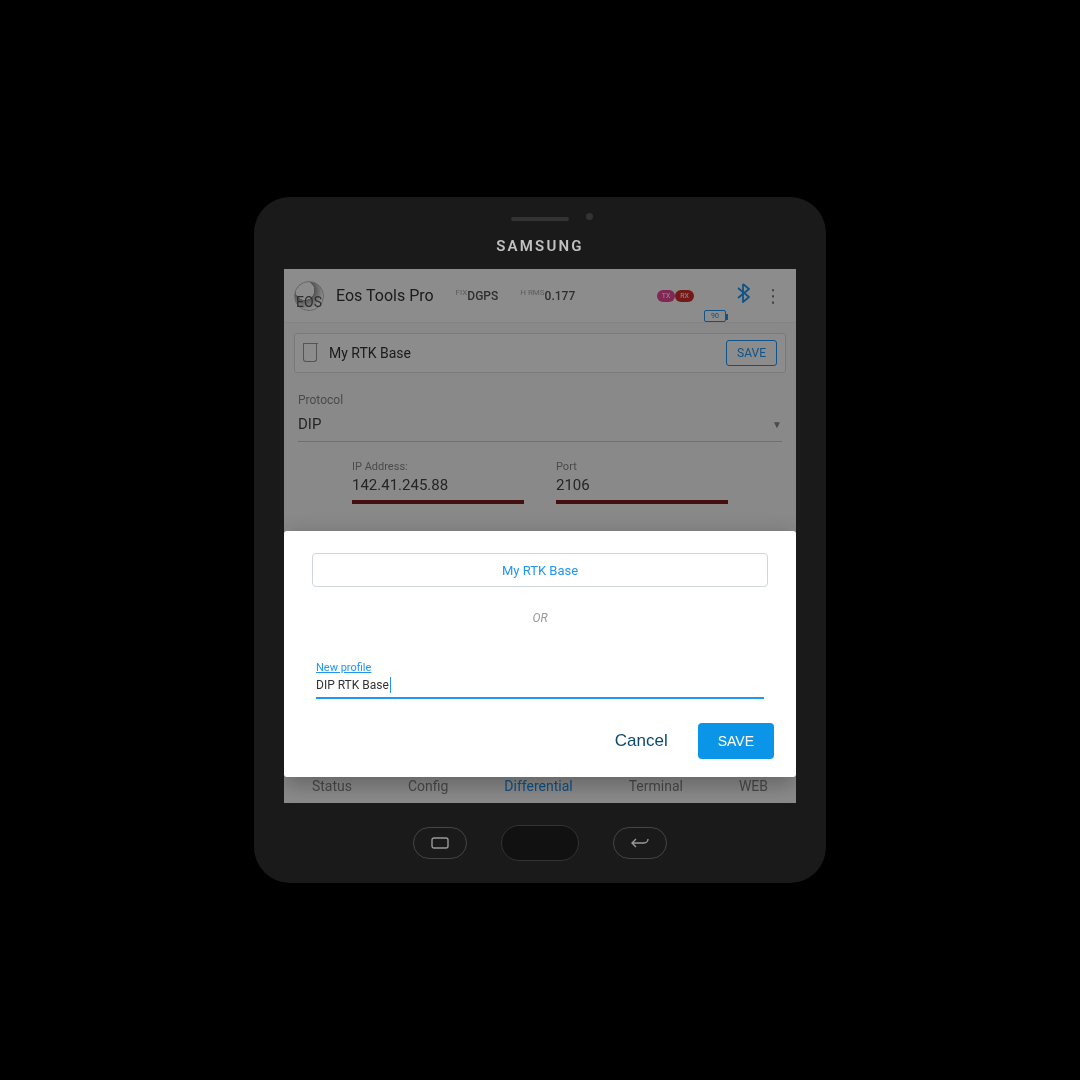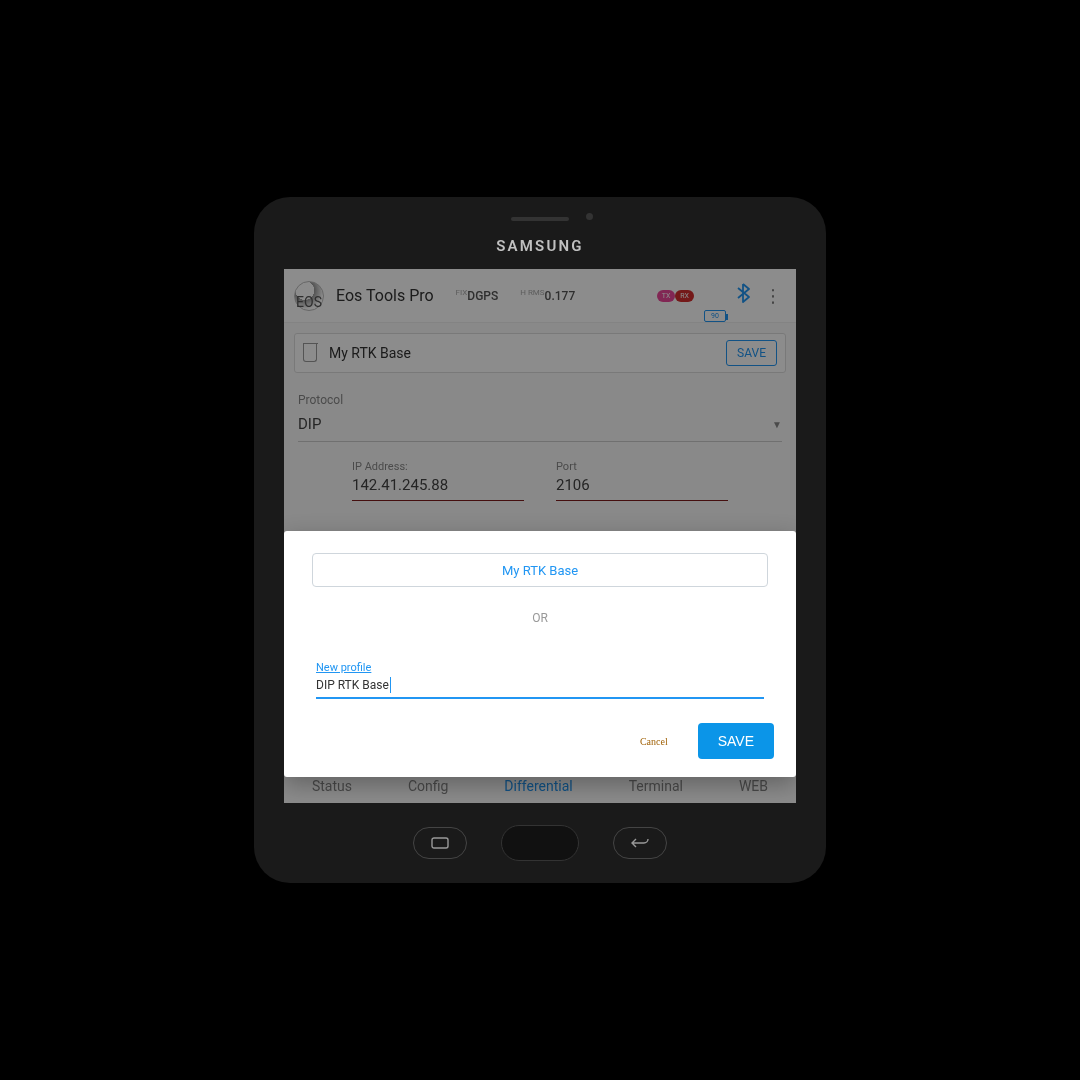--- a/index.html
+++ b/index.html
@@ -77,21 +77,21 @@
   .profile-name { font-size:14px; color:#333; flex:1;}
   .save-pill { border:1px solid #2196f3; color:#2196f3; font-size:12px; padding:5px 10px; border-radius:3px; background:#fff;}
   .form { padding: 14px 14px;}
   .field-label { font-size:12px; color:#888; margin-bottom:4px;}
   .select-row { display:flex; align-items:center; border-bottom:1px solid #ccc; padding:4px 0 8px;}
   .select-val { font-size:15px; color:#444;}
   .chev { margin-left:auto; color:#888; font-size:10px;}
   .two-col { display:flex; gap:32px; padding:18px 54px 0;}
   .two-col .col { flex:1;}
   .two-col .lab { font-size:11px; color:#888;}
-  .two-col .val { font-size:15px; color:#444; border-bottom:1px solid #7f1d1d; padding:3px 0 6px;}
+  .two-col .val { font-size:15px; color:#444; border-bottom:4px solid #7f1d1d; padding:3px 0 6px;}
   .bottom-nav {
     position:absolute; bottom:0; left:0; right:0; height:58px;
     background:#fff; border-top:1px solid #e8e8e8;
     display:flex; justify-content:space-around; align-items:center;
   }
   .nav-item { display:flex; flex-direction:column; align-items:center; gap:2px; color:#888;}
   .nav-item.active { color:#2196f3;}
   .nav-item .ic { font-size:17px;}
   .nav-item .lb { font-size:14px;}
   
@@ -101,28 +101,28 @@
     position:absolute; left:0; right:0; top:262px;
     background:#fff; border-radius:3px; box-shadow:0 8px 24px rgba(0,0,0,0.3);
     padding:22px 0 14px;
   }
   .dialog-title { font-size:16px; color:#555; padding:0 20px 16px;}
   .existing-btn {
     margin:0 28px; height:34px; border:1px solid #cfd6dc; border-radius:4px;
     display:flex; align-items:center; justify-content:center;
     color:#2196f3; font-size:13px; background:#fff;
   }
-  .or { text-align:center; color:#999; font-size:12px; margin:24px 0 36px;}
+  .or { text-align:center; color:#999; font-size:12px; margin:24px 0 36px;font-style:italic;}
   .new-field { margin:0 32px;}
   .new-label { font-size:11px; color:#2196f3; margin-bottom:3px;text-decoration:underline;}
   .new-input-wrap { border-bottom:2px solid #2196f3; padding-bottom:4px; display:flex; align-items:center;}
   .new-input { border:none; outline:none; font-size:12px; color:#333; width:auto; background:transparent;}
   .cursor { width:1.5px; height:16px; background:#2196f3; margin-left:1px;}
   .dialog-actions { display:flex; justify-content:flex-end; gap:30px; padding:24px 22px 4px; align-items:center;}
-  .cancel-btn { color:#a16207; font-size:10px; background:none; border:none;font-family:Liberation Serif, serif;}
+  .cancel-btn { color:#0c4a6e; font-size:17px; background:none; border:none;}
   .confirm-btn { background:#0b95e8; color:#fff; font-size:14px; border:none; padding:10px 20px; border-radius:4px;}
 </style>
 </head>
 <body>
 
 <div class="tablet">
   <div class="speaker"></div>
   <div class="cam"></div>
   <div class="brand">SAMSUNG</div>
 

